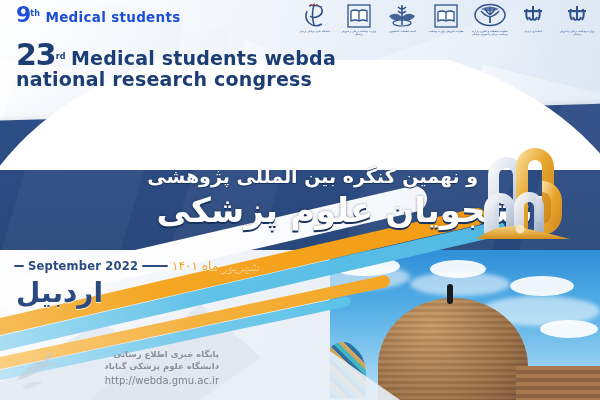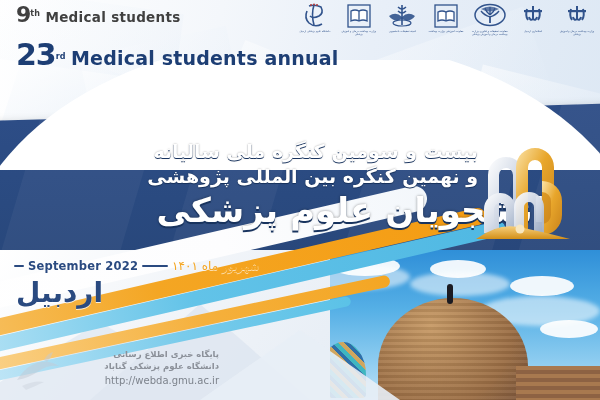--- a/index.html
+++ b/index.html
@@ -137,21 +137,21 @@
     background:linear-gradient(90deg,#d6eefa 0%,#79cbeb 60%,#5bc2e7 100%);
     transform:rotate(-12deg);
   }
   #ribbon-white{
     left:-80px;top:300px;width:520px;height:26px;
     background:linear-gradient(90deg,#ffffff 0%,#fdfdfe 60%,#f3f7fb 100%);
     transform:rotate(-13deg);
   }
 
   
-  #hdr-1{left:16px;top:4px;color:#404040;white-space:nowrap;}
+  #hdr-1{left:16px;top:4px;color:#1d4ed8;white-space:nowrap;}
   #hdr-2{left:16px;top:40px;color:#1d3e74;white-space:nowrap;}
   .ord{font-weight:bold;letter-spacing:-1px;}
   .sup{font-size:.5em;vertical-align:super;font-weight:bold;letter-spacing:0;}
   .hdr-line{display:block;font-weight:bold;line-height:1.0;}
   #hdr-1 .big{font-size:22px;}
   #hdr-1 .txt{font-size:13.5px;letter-spacing:.3px;}
   #hdr-1 .txt2{font-size:13.5px;letter-spacing:.3px;}
   #hdr-2 .big{font-size:30px;margin-top:24px;}
   #hdr-2 .txt{font-size:19px;letter-spacing:.2px;}
   #hdr-2 .txt2{font-size:19px;letter-spacing:.2px;}
@@ -277,21 +277,22 @@
   <div class="ribbon" id="ribbon-orange-1"></div>
   <div class="ribbon" id="ribbon-cyan-1"></div>
   <div class="ribbon" id="ribbon-orange-2"></div>
   <div class="ribbon" id="ribbon-cyan-2"></div>
 
   <div class="layer" id="hdr-1">
     <span class="hdr-line"><span class="ord big">9</span><span class="sup">th</span>&nbsp;<span class="txt">Medical students</span></span>
   </div>
 
   <div class="layer" id="hdr-2">
-    <span class="hdr-line"><span class="ord big">23</span><span class="sup">rd</span>&nbsp;<span class="txt">Medical students annual</span></span>
+    <span class="hdr-line"><span class="ord big">23</span><span class="sup">rd</span>&nbsp;<span class="txt">Medical students webda</span></span>
+    <span class="hdr-line txt2">national research congress</span>
   </div>
 
   <div class="layer" id="logo-strip">
 
     <div class="logo-item">
       <svg width="28" height="26" viewBox="0 0 28 26">
         <path d="M8 3 q6 -2 12 1 q3 6 -2 9 q-6 3 -9 0" fill="none" stroke="#31538c" stroke-width="1.6"></path>
         <path d="M6 8 q-3 7 2 12 q6 5 13 1" fill="none" stroke="#31538c" stroke-width="1.6"></path>
         <path d="M13 2 q-3 9 0 20" fill="none" stroke="#31538c" stroke-width="1.6"></path>
         <circle cx="10" cy="2" r="1" fill="#b03a3a"></circle>
@@ -353,21 +354,20 @@
       <svg width="24" height="26" viewBox="0 0 24 26">
         <path d="M12 3 v13 M12 16 q-3 2 -4 -2 M12 16 q3 2 4 -2" stroke="#31538c" stroke-width="2" fill="none"></path>
         <path d="M6 6 q-2 7 1 11 M18 6 q2 7 -1 11" stroke="#31538c" stroke-width="2" fill="none"></path>
         <rect x="3" y="7" width="18" height="2.2" fill="#31538c"></rect>
       </svg>
       <span class="logo-cap">وزارت بهداشت درمان و آموزش پزشکی</span>
     </div>
 
   </div>
 
-  <div class="fa" id="fa-line1">بیست و سومین کنگره ملی سالیانه</div>
   <div class="fa" id="fa-line2">و نهمین کنگره بین المللی پژوهشی</div>
   <div class="fa" id="fa-line3">دانشجویان علوم پزشکی</div>
 
   <svg class="layer" id="congress-logo" viewBox="0 0 108 112">
     <defs>
       <linearGradient id="gold" x1="0" y1="0" x2="1" y2="1">
         <stop offset="0%" stop-color="#fbe3a8"></stop>
           <stop offset="45%" stop-color="#e8a62b"></stop>
           <stop offset="100%" stop-color="#c8821a"></stop>
       </linearGradient>

